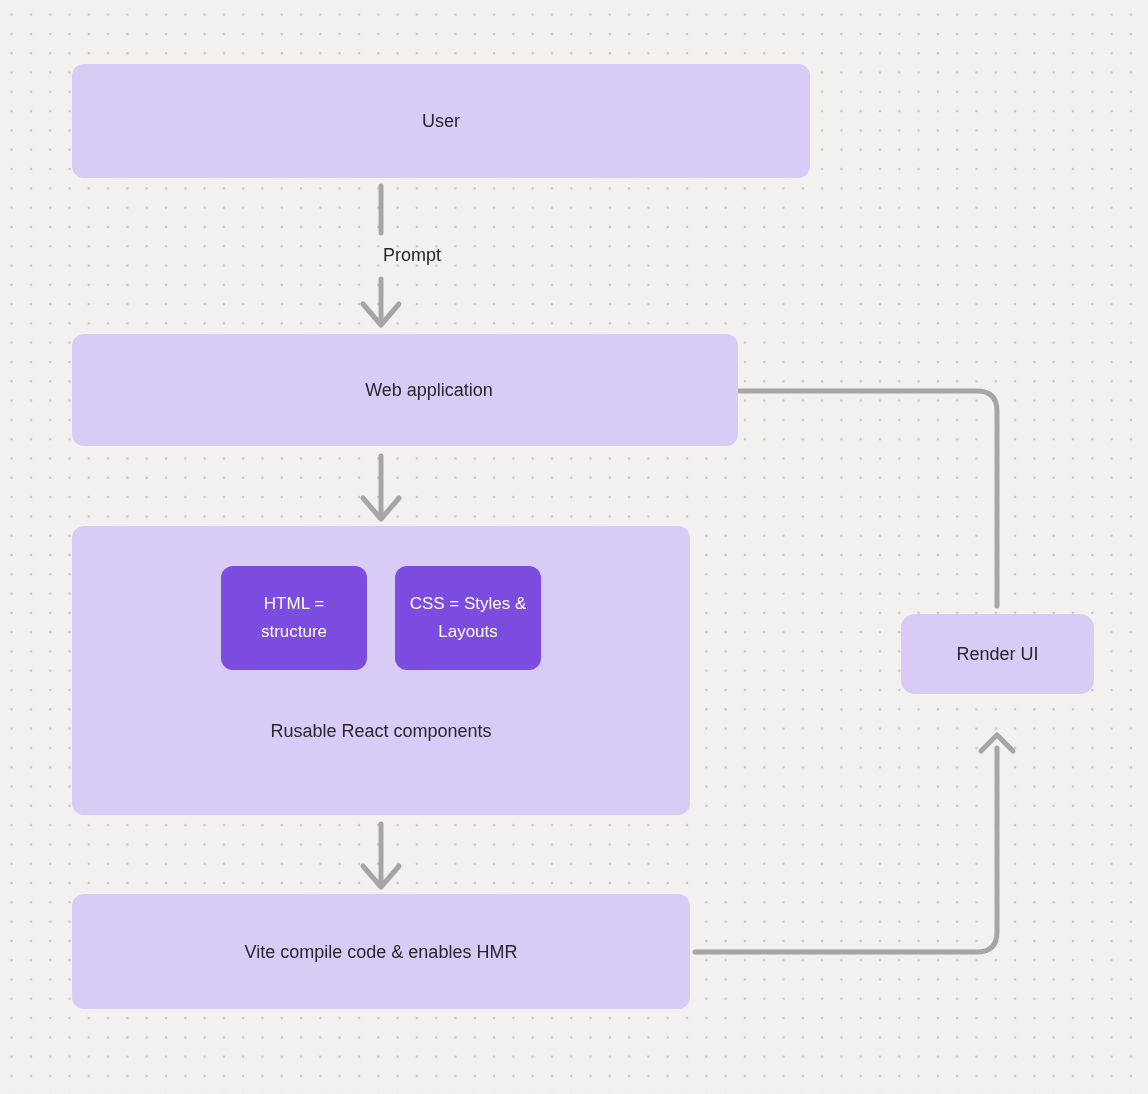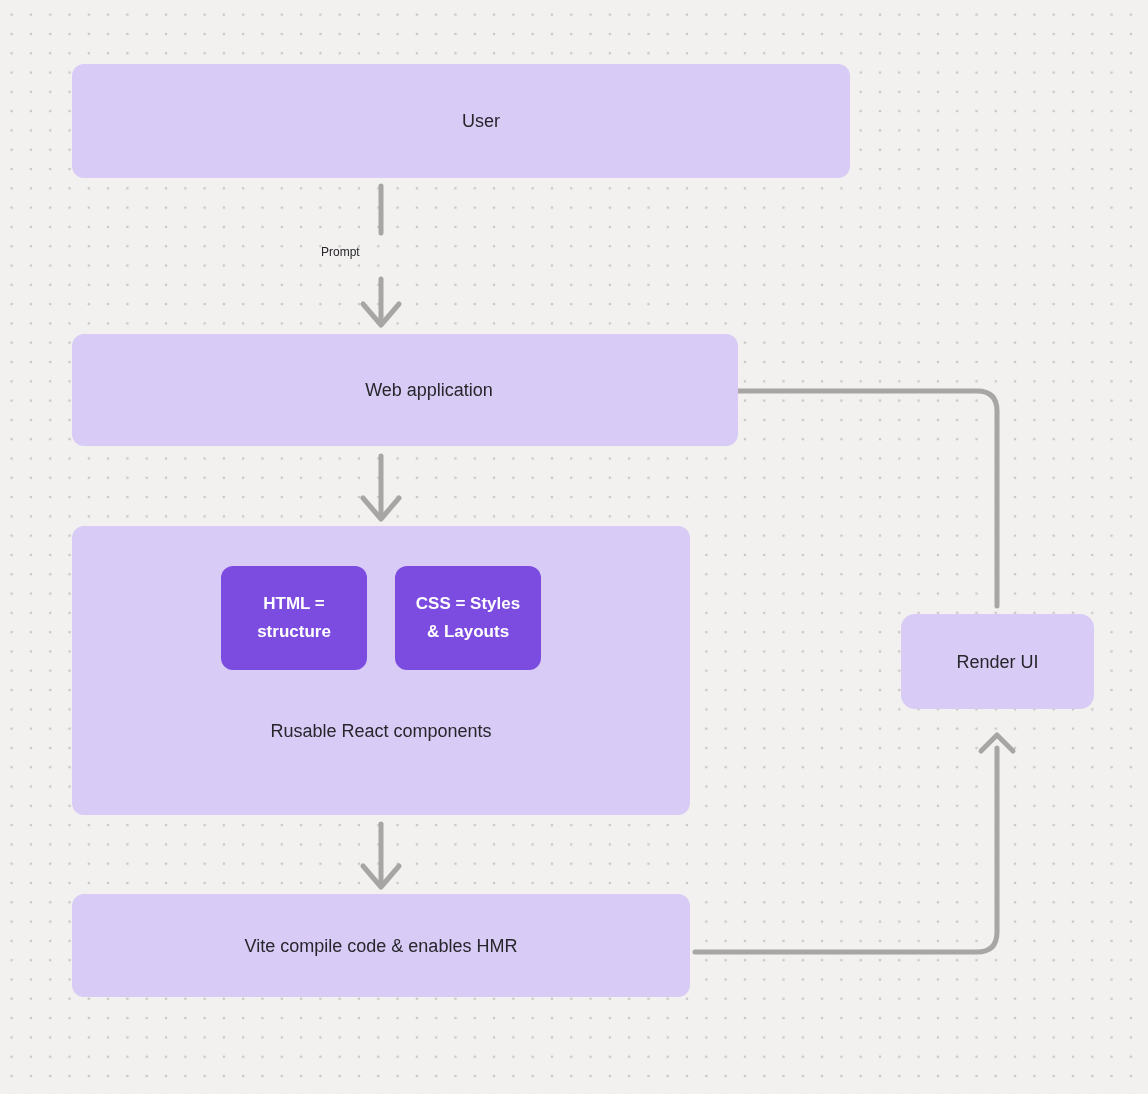--- a/index.html
+++ b/index.html
@@ -31,60 +31,60 @@
     background:var(--node-fill);
     border-radius:12px;
     display:flex;
     align-items:center;
     justify-content:center;
     color:var(--text-dark);
     font-size:18px;
     line-height:24px;
     text-align:center;
   }
-  .n-user        {left:72px;  top:64px;  width:738px; height:114px;padding-left:40px;}
+  .n-user        {left:72px;  top:64px;  width:738px; height:114px;}
   .n-webapp      {left:72px;  top:334px; width:618px; height:112px;padding-left:48px;}
   .n-container   {left:72px;  top:526px; width:618px; height:289px; display:block;}
-  .n-vite        {left:72px;  top:894px; width:618px; height:103px;}
-  .n-render      {left:901px; top:614px; width:193px; height:95px; border-radius:14px;}
+  .n-vite        {left:72px;  top:894px; width:618px; height:115px;}
+  .n-render      {left:901px; top:614px; width:193px; height:80px; border-radius:14px;}
   .inner-row{
     display:flex;
     justify-content:center;
     gap:28px;
     padding-top:40px;
   }
   .inner-node{
     width:146px;
     height:104px;
     background:var(--inner-fill);
     border-radius:12px;
     color:var(--text-light);
     font-size:17px;
     line-height:28px;
-    font-weight:700;
+    font-weight:400;
     display:flex;
     align-items:center;
     justify-content:center;
     text-align:center;
   }
   .inner-node .txt{padding:0 14px;}
   .container-label{
     position:absolute;
     left:0; right:0;
     top:193px;
     font-size:18px;
     color:var(--text-dark);
   }
   .edge-label{
     position:absolute;
     left:321px;
     top:245px;
     width:120px;
-    text-align:left;
-    font-size:12px;
+    text-align:right;
+    font-size:18px;
     color:var(--text-dark);
   }
   svg.arrows{
     position:absolute;
     inset:0;
     width:100%;
     height:100%;
     pointer-events:none;
   }
   svg.arrows path{

